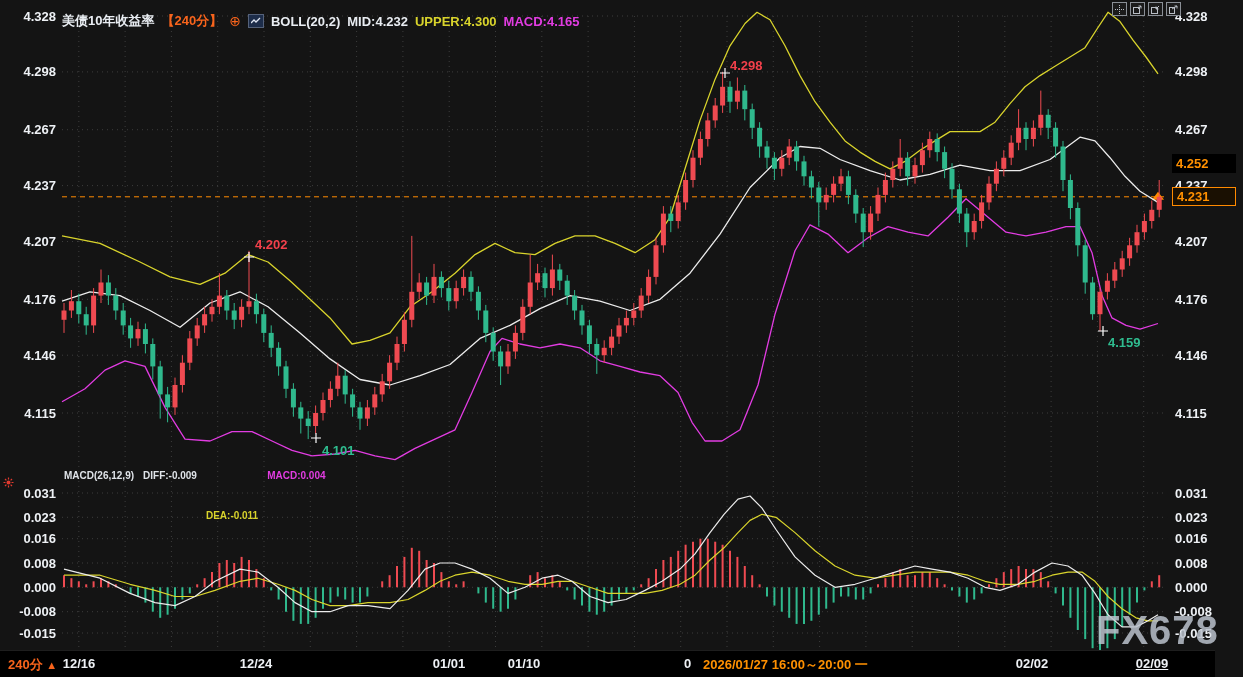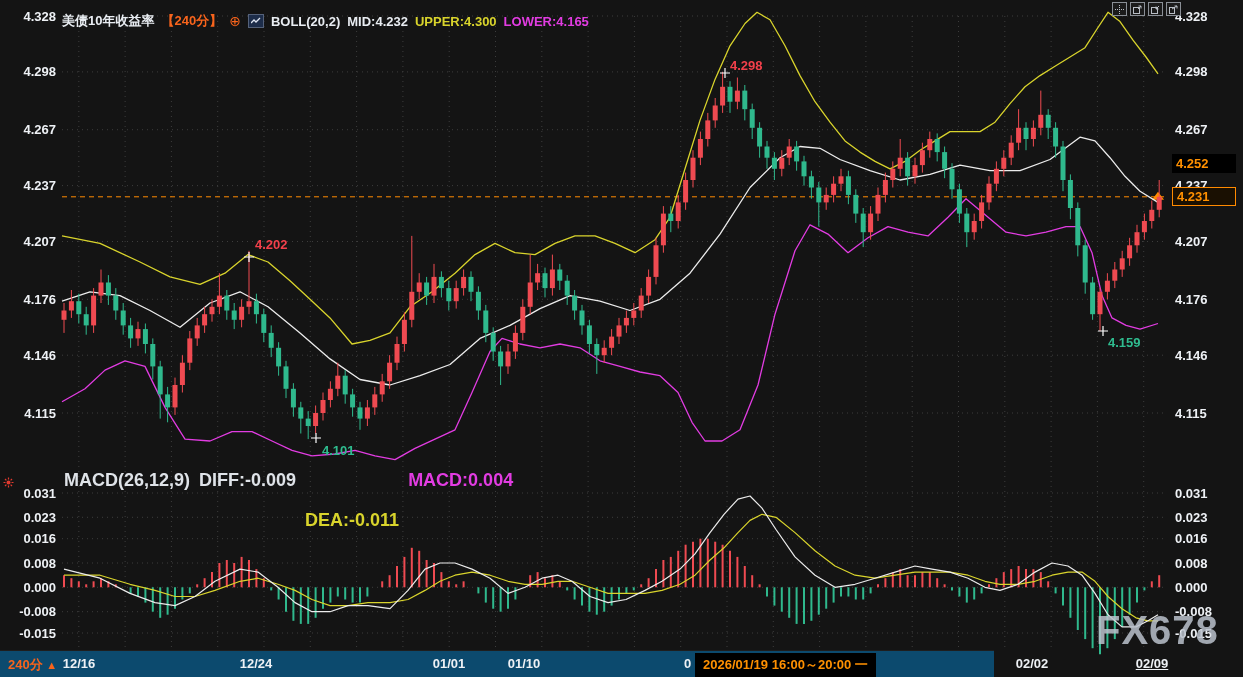--- a/index.html
+++ b/index.html
@@ -17,28 +17,28 @@
   .toolbar{position:absolute;right:62px;top:2px;z-index:6;display:flex;gap:3px;}
   .tool{width:13px;height:12px;border:1px solid #8a8f96;background:#1b1b1b;display:flex;
        align-items:center;justify-content:center;cursor:pointer;}
   .axis-label{position:absolute;z-index:4;font-size:13px;font-weight:700;color:#eef1f5;line-height:15px;}
   .al-left{left:0;width:56px;text-align:right;}
   .al-right{left:1175px;text-align:left;}
   .badge{position:absolute;left:1172px;width:64px;height:19px;z-index:6;font-size:13px;font-weight:700;
        color:#ff9000;display:flex;align-items:center;padding-left:4px;box-sizing:border-box;}
   .badge.upper-b{background:#000;}
   .badge.last-b{background:#1a1002;border:1px solid #ff8a00;}
-  .macd-hdr{position:absolute;left:64px;top:470px;z-index:5;display:flex;gap:9px;font-size:18px;
+  .macd-hdr{position:absolute;left:64px;top:470px;z-index:5;display:flex;gap:9px;font-size:10px;
        font-weight:700;color:#dfe3e8;white-space:nowrap;}
   .macd-hdr .dea{color:#d9d42c;margin-top:40px;}
   .macd-hdr .macdv{color:#e23ce2;}
   .settings-ic{position:absolute;left:3px;top:474px;z-index:6;cursor:pointer;}
   .watermark{position:absolute;left:1096px;top:608px;z-index:7;font-size:40px;font-weight:700;
        color:rgba(186,193,203,0.85);letter-spacing:1px;}
-  .bottom-bar{position:absolute;left:0;top:650px;width:994px;height:27px;background:#0c4a6e;
+  .bottom-bar{position:absolute;left:0;top:650px;width:1215px;height:27px;background:#000000;
        border-top:1px solid #1e1e1e;z-index:5;}
   .bb-interval{position:absolute;left:8px;top:5px;font-size:13px;font-weight:700;color:#f8641c;cursor:pointer;}
   .bb-interval .tri{font-size:11px;}
   .date-label{position:absolute;top:5px;transform:translateX(-50%);font-size:13px;font-weight:700;color:#eef1f5;}
   .tooltip-prefix{position:absolute;left:684px;top:5px;font-size:13px;font-weight:700;color:#eef1f5;}
   .tooltip-box{position:absolute;left:695px;top:2px;background:#000;padding:3px 8px;font-size:13px;
        font-weight:700;color:#ff9000;white-space:nowrap;}
 </style>
 </head>
 <body>
@@ -560,21 +560,21 @@
     <span class="interval">【240分】</span>
     <span class="addbtn">⊕</span>
     <span class="mini-ind">
       <svg width="10" height="8" viewBox="0 0 10 8">
           <polyline points="0,6 3,3 5,5 9,1" fill="none" stroke="#dfe6f2" stroke-width="1.3"></polyline>
         </svg>
     </span>
     <span>BOLL(20,2)</span>
     <span>MID:4.232</span>
     <span class="upper">UPPER:4.300</span>
-    <span class="lower">LOWER:4.165</span>
+    <span class="lower">MACD:4.165</span>
   </div>
 
   <div class="toolbar">
     <span class="tool">
       <svg width="9" height="9" viewBox="0 0 9 9">
           <path d="M4.5,0 V9 M0,4.5 H9" stroke="#b9bec5" stroke-width="1" stroke-dasharray="1 1"></path>
         </svg>
     </span>
     <span class="tool">
       <svg width="9" height="9" viewBox="0 0 9 9">
@@ -656,15 +656,15 @@
 
   <div class="watermark">FX678</div>
 
   <div class="bottom-bar">
     <span class="bb-interval">
       <span>240分</span>
       <span class="tri">▲</span>
     </span>
     <span id="date-labels"><span class="date-label" style="left: 79px;">12/16</span><span class="date-label" style="left: 256px;">12/24</span><span class="date-label" style="left: 449px;">01/01</span><span class="date-label" style="left: 524px;">01/10</span><span class="date-label" style="left: 1004px; margin-left: 28px;">02/02</span><span class="date-label" style="left: 1152px; text-decoration: underline;">02/09</span></span>
     <span class="tooltip-prefix">0</span>
-    <span class="tooltip-box">2026/01/19 16:00～20:00 一</span>
+    <span class="tooltip-box">2026/01/27 16:00～20:00 一</span>
   </div>
 </div>
 
 </body></html>

